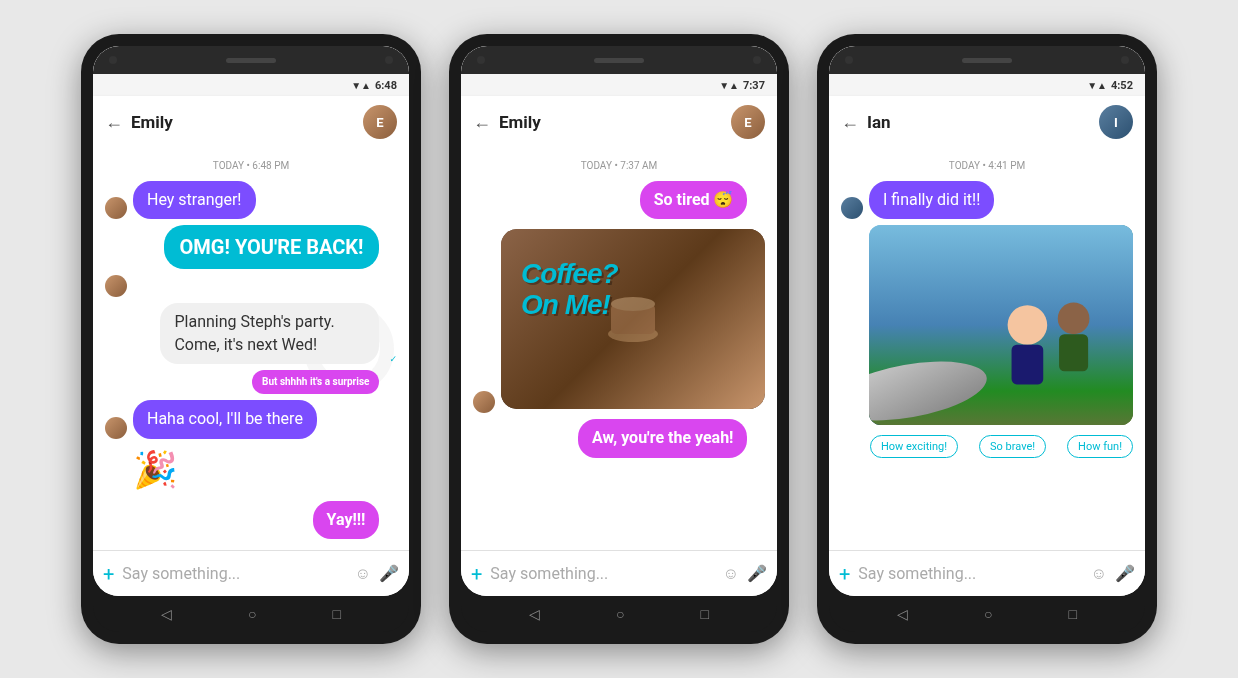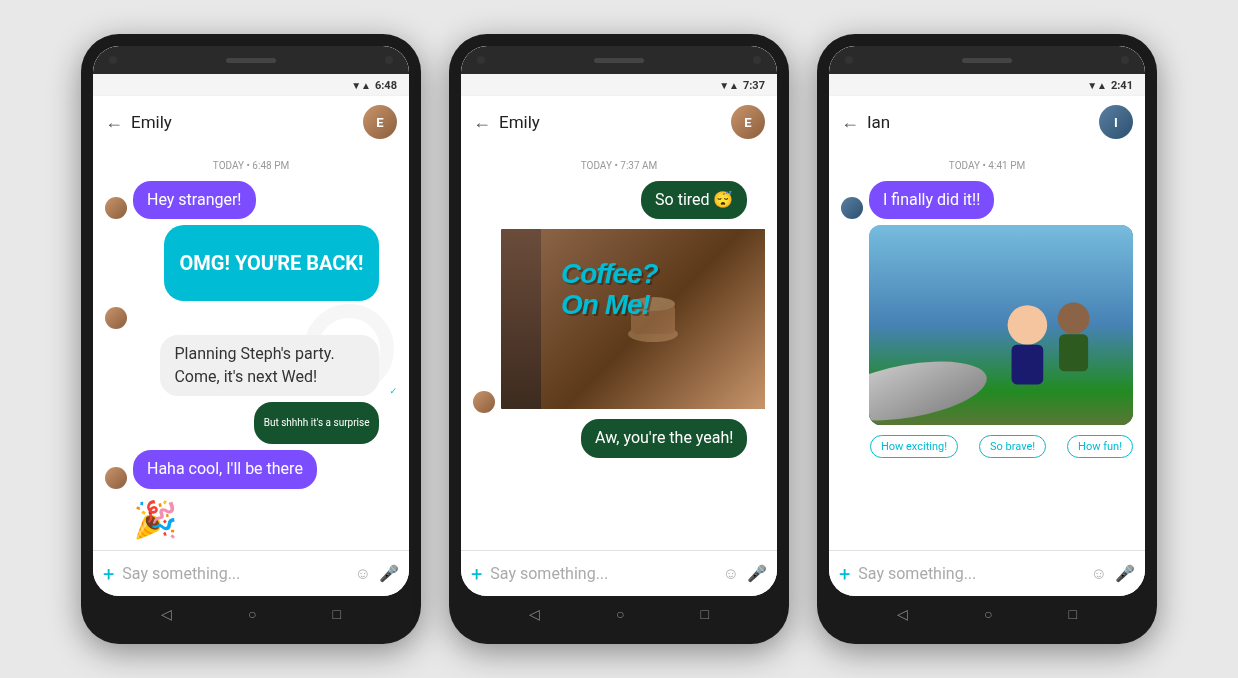--- a/index.html
+++ b/index.html
@@ -95,21 +95,21 @@
       flex-shrink: 0;
       gap: 8px;
     }
     .back-arrow {
       font-size: 18px;
       color: #555;
       cursor: pointer;
     }
     .header-name {
       font-size: 17px;
-      font-weight: 400;
+      font-weight: 700;
       color: #222;
       flex: 1;
     }
     .avatar-emily {
       background: linear-gradient(135deg, #c8956c, #8b5e3c);
       width: 34px;
       height: 34px;
       border-radius: 50%;
       display: flex;
       align-items: center;
@@ -181,29 +181,30 @@
       font-size: 16px;
       max-width: 75%;
       line-height: 1.4;
       position: relative;
     }
     .bubble.received {
       background: #7c4dff;
       color: #fff;
     }
     .bubble.sent {
-      background: #14532d;
+      background: #d946ef;
       color: #fff;
+      font-weight: bold;
     }
     .bubble.large-sent {
       background: #00bcd4;
       color: #fff;
       font-size: 20px;
       font-weight: bold;
-      padding: 24px 16px;
+      padding: 8px 16px;
       border-radius: 20px;
     }
     .bubble.received-white {
       background: #f0f0f0;
       color: #333;
     }
     .check-mark {
       font-size: 9px;
       color: rgba(255,255,255,0.8);
       margin-left: 4px;
@@ -255,25 +256,24 @@
     .nav-btn {
       color: #888;
       font-size: 14px;
       cursor: pointer;
     }
     
     .image-bubble {
       width: 100%;
       height: 180px;
       background: linear-gradient(180deg, #6b4c3b 0%, #3d2b1f 100%);
-      border-radius: 1px;
+      border-radius: 16px;
       overflow: hidden;
       position: relative;
       margin: 4px 0;
-      padding-left: 40px;
     }
     .coffee-img-placeholder {
       width: 100%;
       height: 100%;
       background: linear-gradient(135deg, #8B6347 0%, #5D3A1A 50%, #C8956C 100%);
       display: flex;
       align-items: center;
       justify-content: center;
       position: relative;
     }
@@ -379,21 +379,21 @@
         <div class="message-row received">
           <div class="msg-avatar-emily"></div>
         </div>
 
         <div class="message-row sent">
           <div class="bubble received-white">Planning Steph's party. Come, it's next Wed!</div>
           <span class="check-mark blue">✓</span>
         </div>
 
         <div class="message-row sent">
-          <div class="bubble sent" style="font-size:10px;padding:14px 10px;">But shhhh it's a surprise</div>
+          <div class="bubble sent" style="font-size:10px;padding:5px 10px;">But shhhh it's a surprise</div>
           <span class="check-mark">✓</span>
         </div>
 
         <div class="message-row received">
           <div class="msg-avatar-emily"></div>
           <div class="bubble received">Haha cool, I'll be there</div>
         </div>
 
         <div class="message-row received">
           <div style="width:22px;flex-shrink:0;"></div>
@@ -484,21 +484,21 @@
 
   <div class="phone">
     <div class="phone-inner">
       <div class="phone-top-bar">
         <div class="camera-dot"></div>
         <div class="speaker"></div>
         <div class="camera-dot"></div>
       </div>
       <div class="status-bar">
         <span class="status-icons">▼▲</span>
-        <span class="time">2:41</span>
+        <span class="time">4:52</span>
       </div>
       <div class="chat-header">
         <span class="back-arrow">←</span>
         <span class="header-name">Ian</span>
         <div class="avatar-ian">I</div>
       </div>
       <div class="chat-body">
         <div class="watermark">
           <div class="watermark-circle"></div>
         </div>

